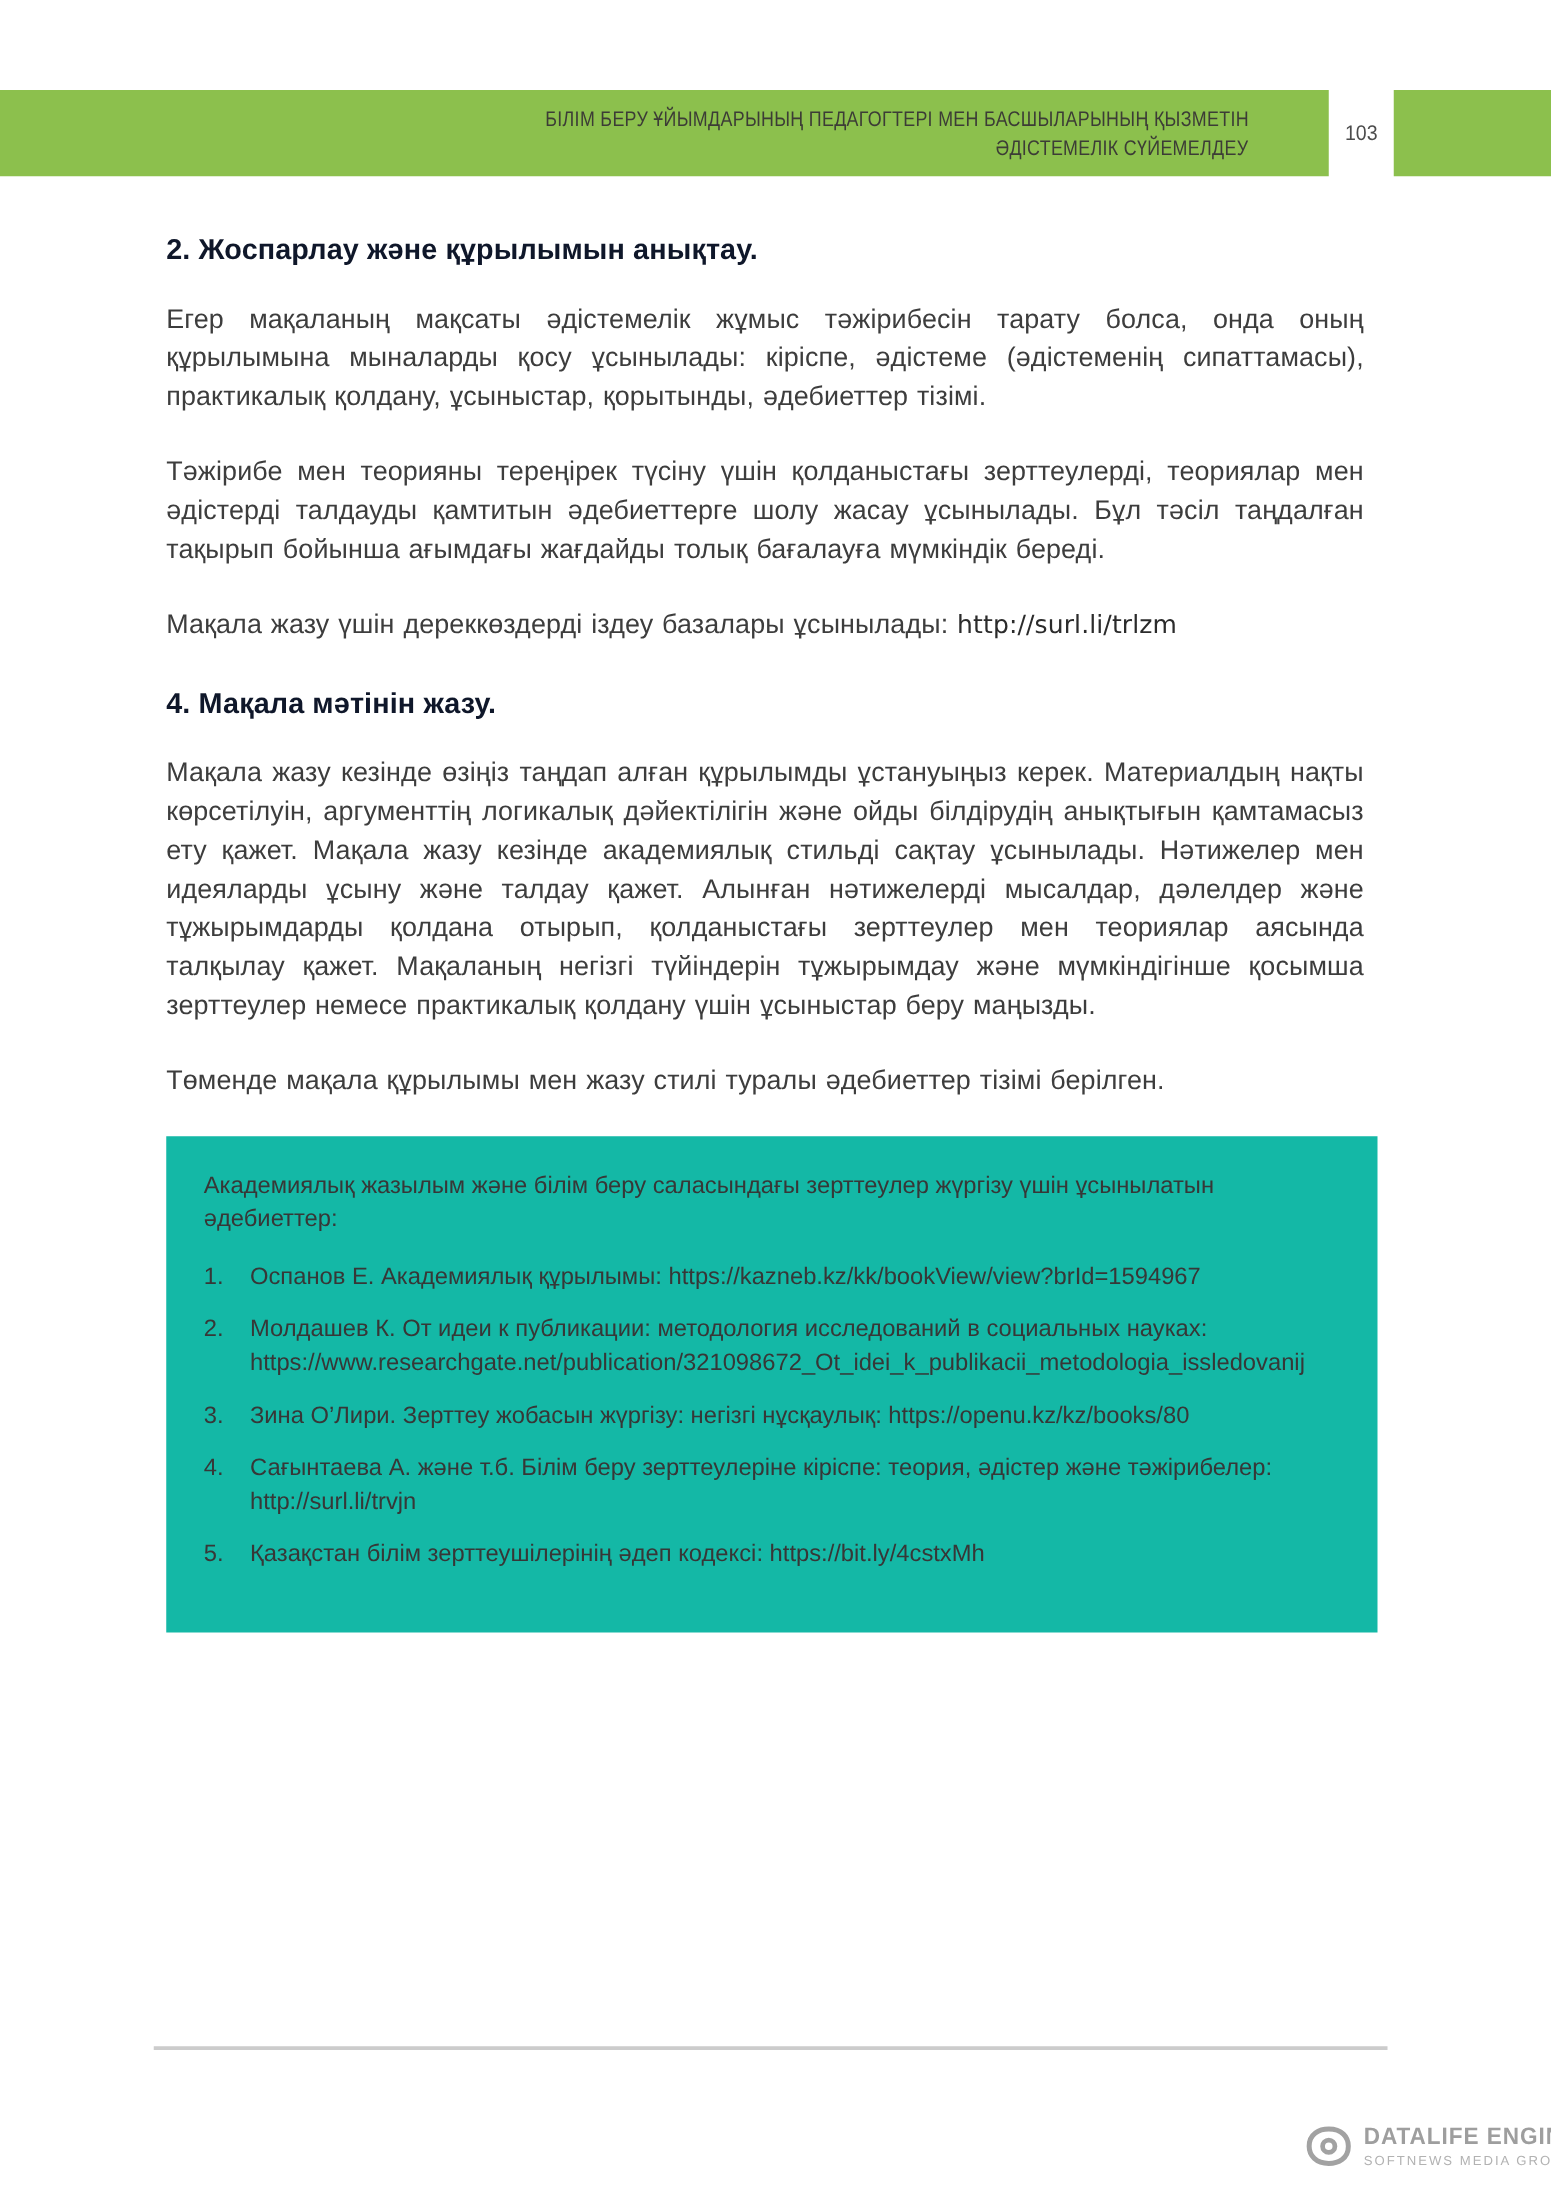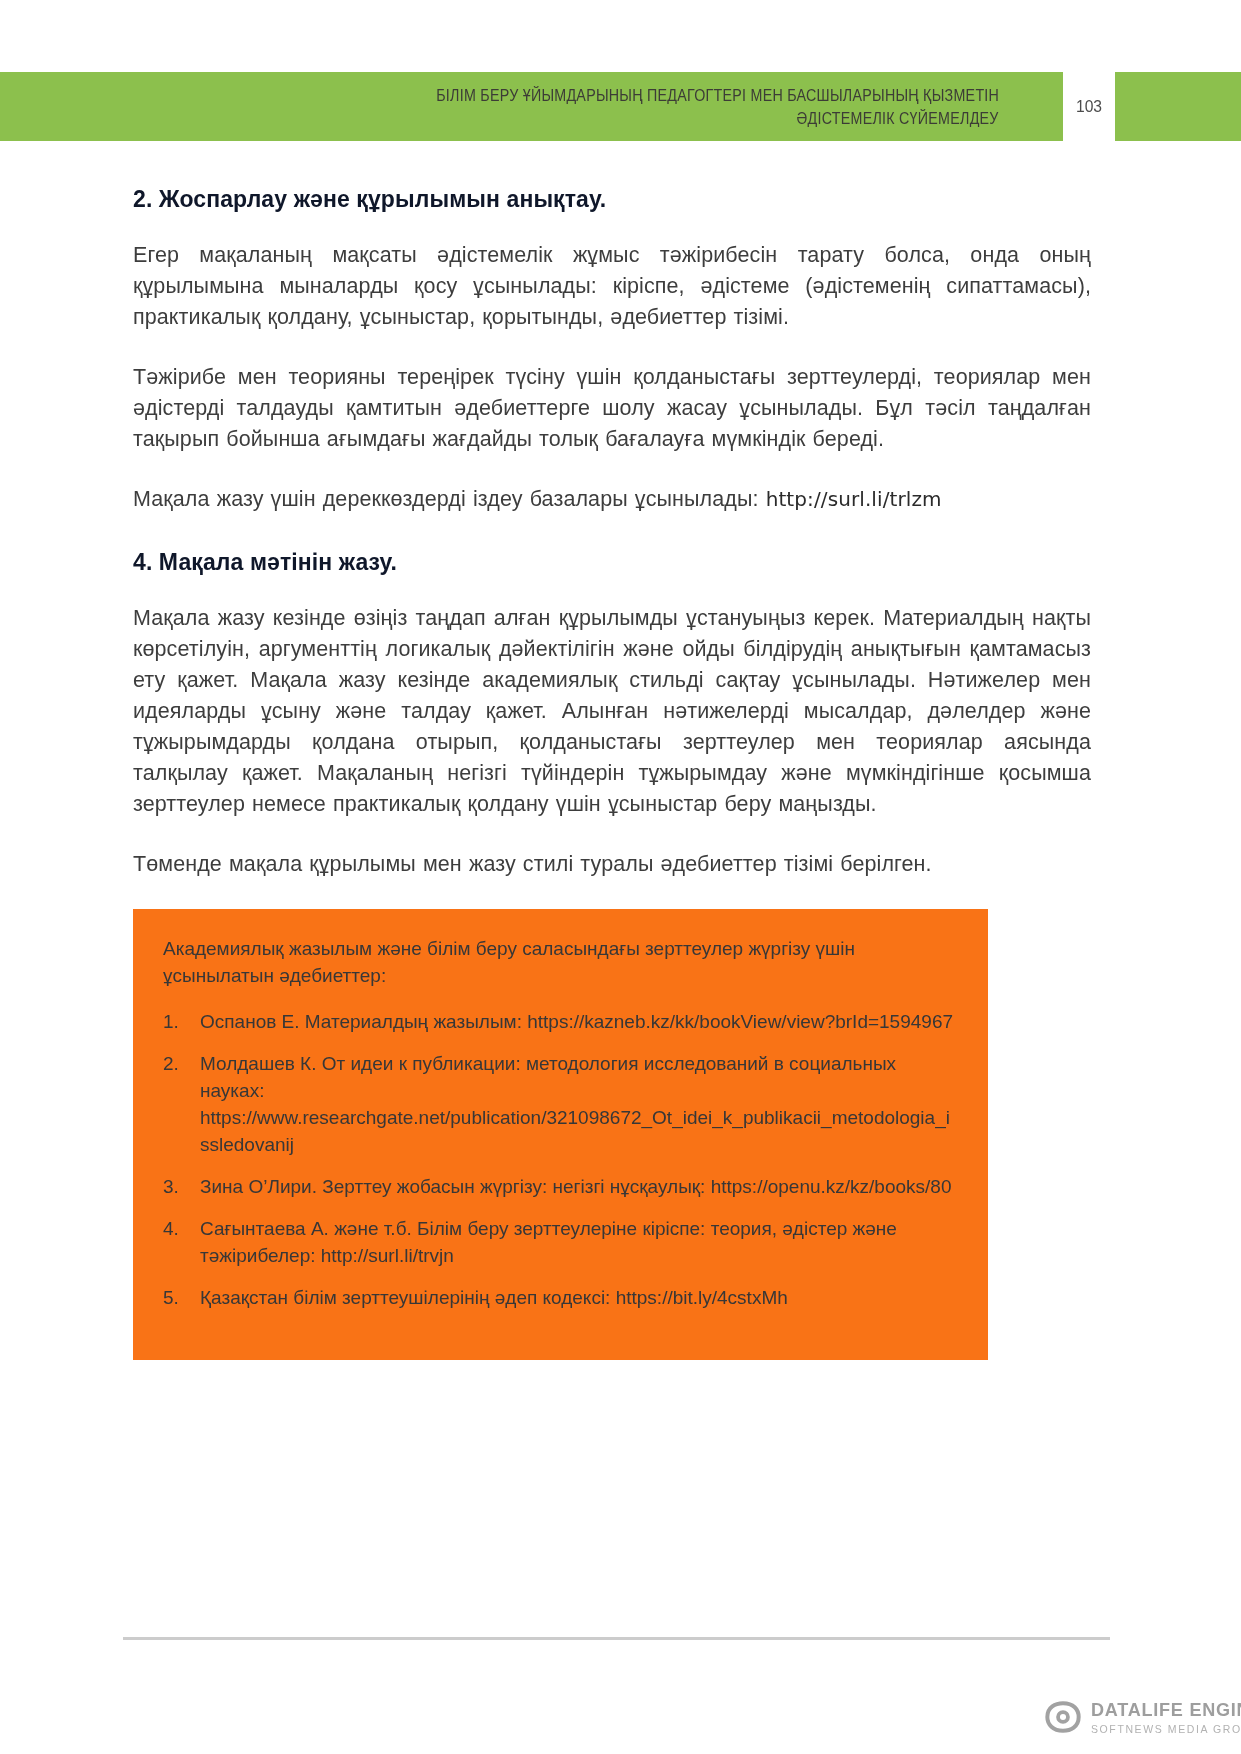--- a/index.html
+++ b/index.html
@@ -55,22 +55,22 @@
   }
   .content p.no-justify { text-align:left; }
   .inline-link {
     font-family:"DejaVu Sans", sans-serif;
     font-size:20px; color:#2b2b2b;
     text-decoration:none;
   }
 
   
   .green-box {
-    background:#f97316;
-    width:855px;
+    background:#14b8a6;
+    width:969px;
     margin-top:5px;
     padding:26px 34px 34px 30px;
     font-size:19px; line-height:27px; color:#373737;
   }
   .box-intro { margin-bottom:19px; text-align:left; }
   .box-list { list-style:none; }
   .box-item { display:flex; margin-bottom:15px; }
   .box-item-num { flex:none; width:37px; }
   .box-item-text { flex:1; word-break:break-word; }
   .box-url { color:#373737; text-decoration:none; }
@@ -116,21 +116,21 @@
 
   <h2>4. Мақала мәтінін жазу.</h2>
   <p>Мақала жазу кезінде өзіңіз таңдап алған құрылымды ұстануыңыз керек. Материалдың нақты көрсетілуін, аргументтің логикалық дәйектілігін және ойды білдірудің анықтығын қамтамасыз ету қажет. Мақала жазу кезінде академиялық стильді сақтау ұсынылады. Нәтижелер мен идеяларды ұсыну және талдау қажет. Алынған нәтижелерді мысалдар, дәлелдер және тұжырымдарды қолдана отырып, қолданыстағы зерттеулер мен теориялар аясында талқылау қажет. Мақаланың негізгі түйіндерін тұжырымдау және мүмкіндігінше қосымша зерттеулер немесе практикалық қолдану үшін ұсыныстар беру маңызды.</p>
   <p class="no-justify">Төменде мақала құрылымы мен жазу стилі туралы әдебиеттер тізімі берілген.</p>
 
   <div class="green-box">
     <div class="box-intro">Академиялық жазылым және білім беру саласындағы зерттеулер жүргізу үшін ұсынылатын әдебиеттер:</div>
     <ul class="box-list">
       <li class="box-item">
         <span class="box-item-num">1.</span>
-        <span class="box-item-text"><span>Оспанов Е. Материалдың жазылым: </span><a class="box-url" href="#">https://kazneb.kz/kk/bookView/view?brId=1594967</a></span>
+        <span class="box-item-text"><span>Оспанов Е. Академиялық құрылымы: </span><a class="box-url" href="#">https://kazneb.kz/kk/bookView/view?brId=1594967</a></span>
       </li>
       <li class="box-item">
         <span class="box-item-num">2.</span>
         <span class="box-item-text"><span>Молдашев К. От идеи к публикации: методология исследований в социальных науках: </span><a class="box-url" href="#">https://www.researchgate.net/publication/321098672_Ot_idei_k_publikacii_metodologia_issledovanij</a></span>
       </li>
       <li class="box-item">
         <span class="box-item-num">3.</span>
         <span class="box-item-text"><span>Зина О’Лири. Зерттеу жобасын жүргізу: негізгі нұсқаулық: </span><a class="box-url" href="#">https://openu.kz/kz/books/80</a></span>
       </li>
       <li class="box-item">

